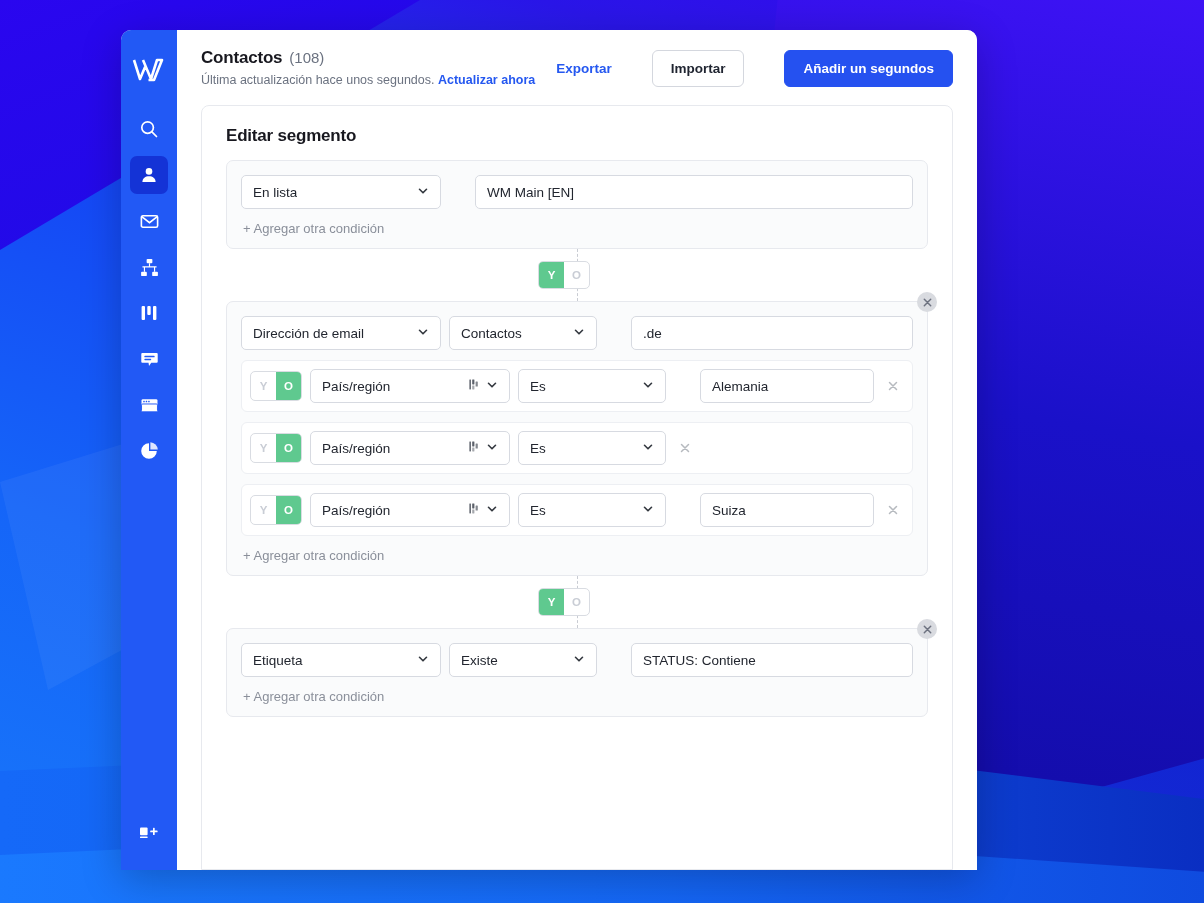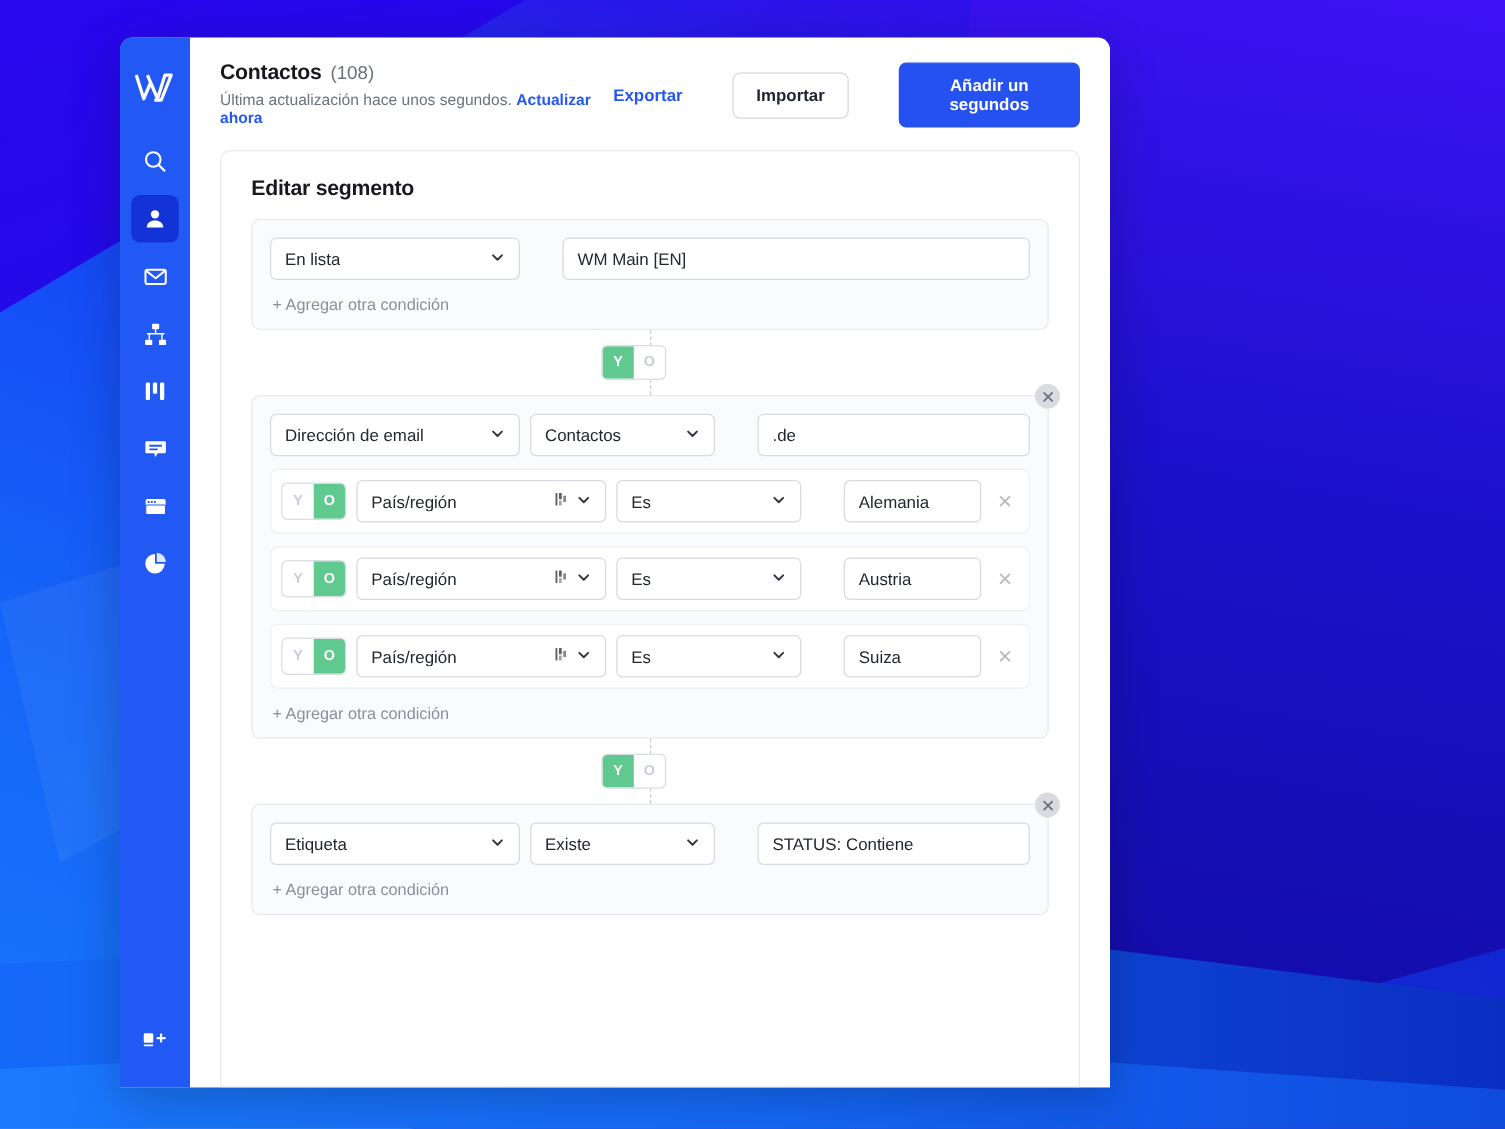--- a/index.html
+++ b/index.html
@@ -26,23 +26,23 @@
           background: linear-gradient(90deg, #1569f8 0%, #1263f2 45%, #0d3fd0 78%, #0a2ec2 100%);
           clip-path: polygon(0 34%, 60% 18%, 100% 48%, 100% 100%, 0 100%); }
   .bg-d { bottom:0; left:0; width:1204px; height:120px;
           background: linear-gradient(90deg, #1b7cff 0%, #1569f8 55%, #1050e4 100%);
           clip-path: polygon(0 60%, 48% 38%, 100% 74%, 100% 100%, 0 100%); opacity:.85;}
   .bg-e { top:430px; left:0; width:240px; height:260px;
           background: rgba(255,255,255,.05); clip-path: polygon(0 20%, 70% 0, 100% 60%, 20% 100%); }
 
   
   .window {
-    position: absolute; left: 96px; top: 30px;
-    width: 792px; height: 840px;
-    background: #5eead4;
+    position: absolute; left: 121px; top: 30px;
+    width: 856px; height: 840px;
+    background: #e5e5e5;
     border-radius: 10px 10px 0 0;
     display: flex;
     overflow: hidden;
     box-shadow: 0 10px 40px rgba(0,0,0,.22);
   }
 
   
   .sidebar {
     width: 56px; flex: 0 0 56px;
     background: #2259f5;
@@ -390,23 +390,20 @@
                         <path d="M2.5 4.3L6 7.8l3.5-3.5"></path>
                       </svg></span>
                   </span>
                 </div>
                 <div class="select w-op">
                   <span class="sel-label">Es</span>
                   <span><svg width="12" height="12" viewBox="0 0 12 12" fill="none" stroke="#33383f" stroke-width="1.6" stroke-linecap="round" stroke-linejoin="round">
                       <path d="M2.5 4.3L6 7.8l3.5-3.5"></path>
                     </svg></span>
                 </div>
-                <div class="textbox">
-                  <span>Austria</span>
-                </div>
                 <span class="row-x">
                   <svg width="12" height="12" viewBox="0 0 12 12" fill="none" stroke="#b6babf" stroke-width="1.5" stroke-linecap="round">
                     <path d="M2.5 2.5l7 7M9.5 2.5l-7 7"></path>
                   </svg>
                 </span>
               </div>
               <div class="row sub">
                 <div class="yo small">
                   <span class="">Y</span>
                   <span class="on">O</span>

